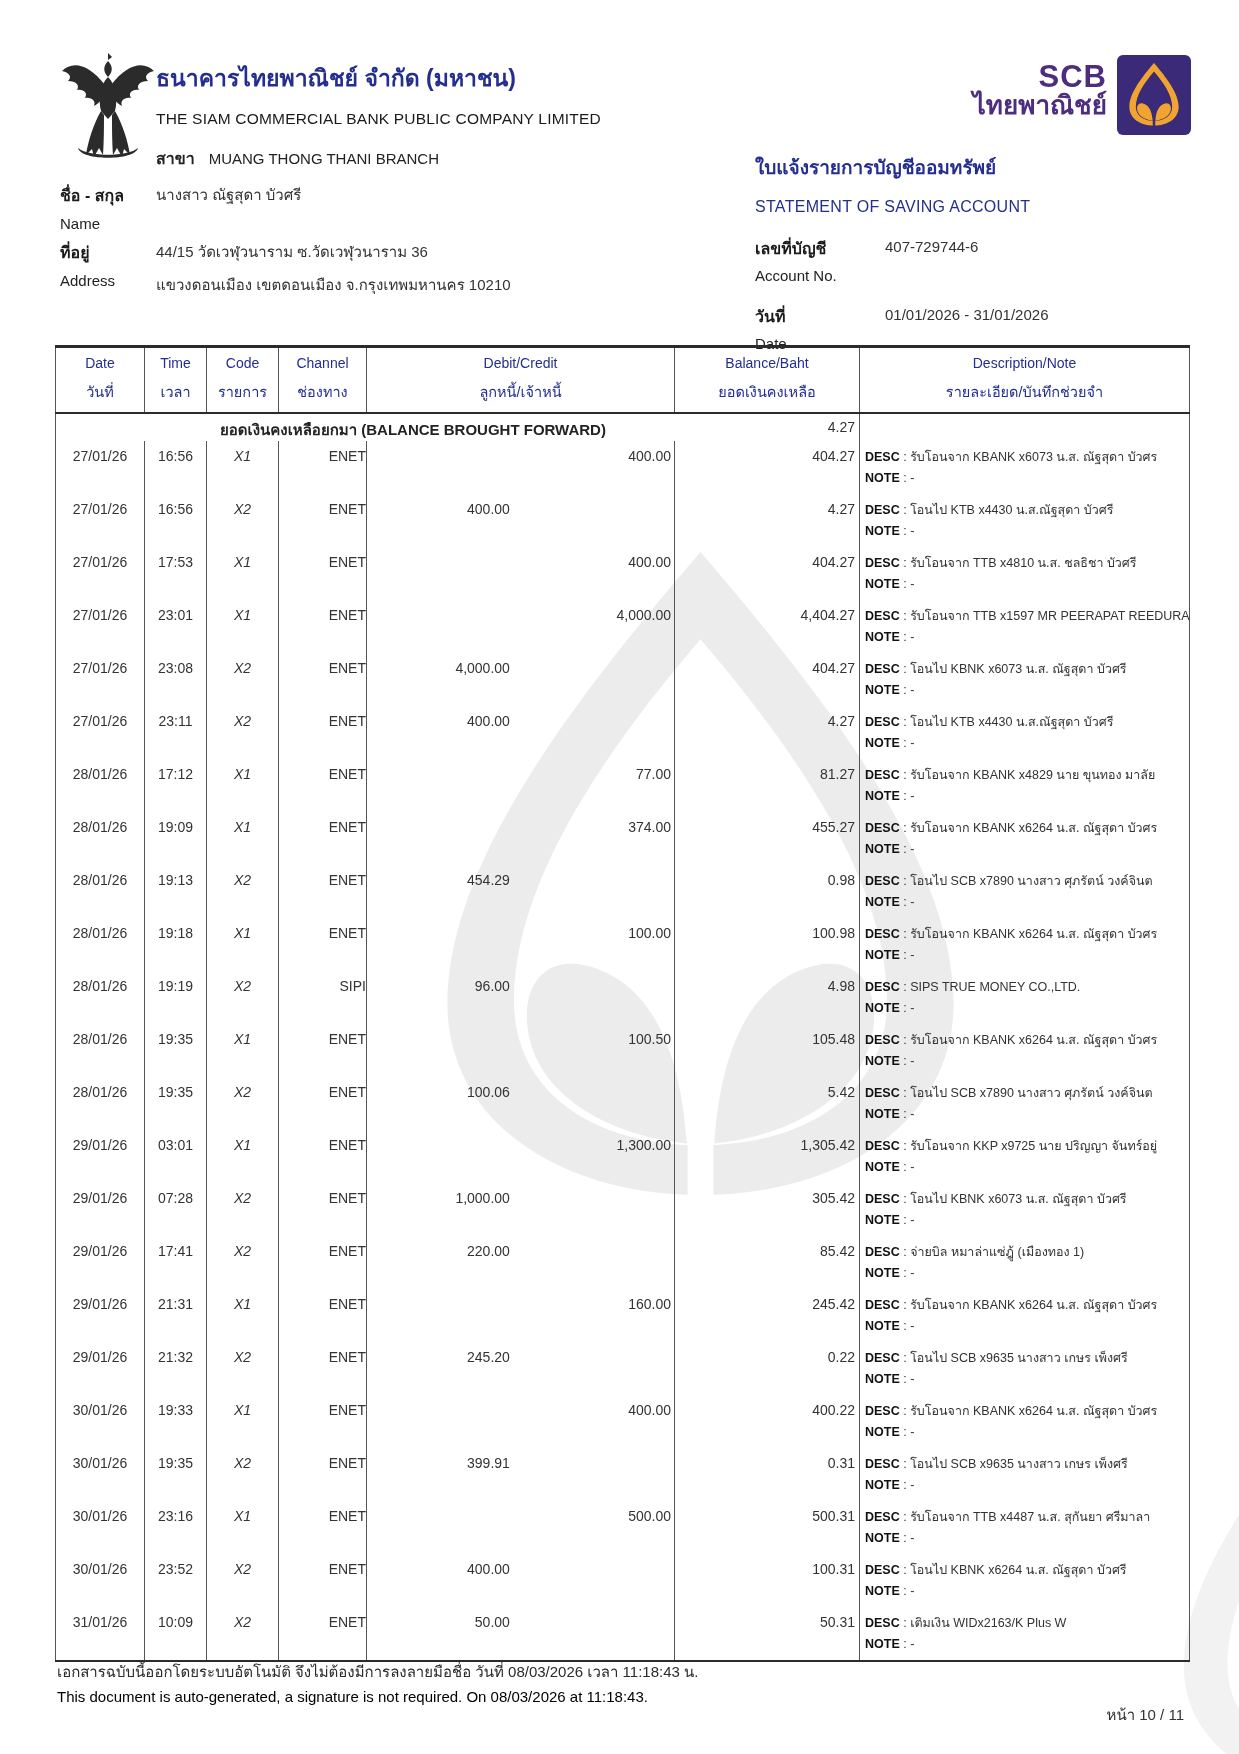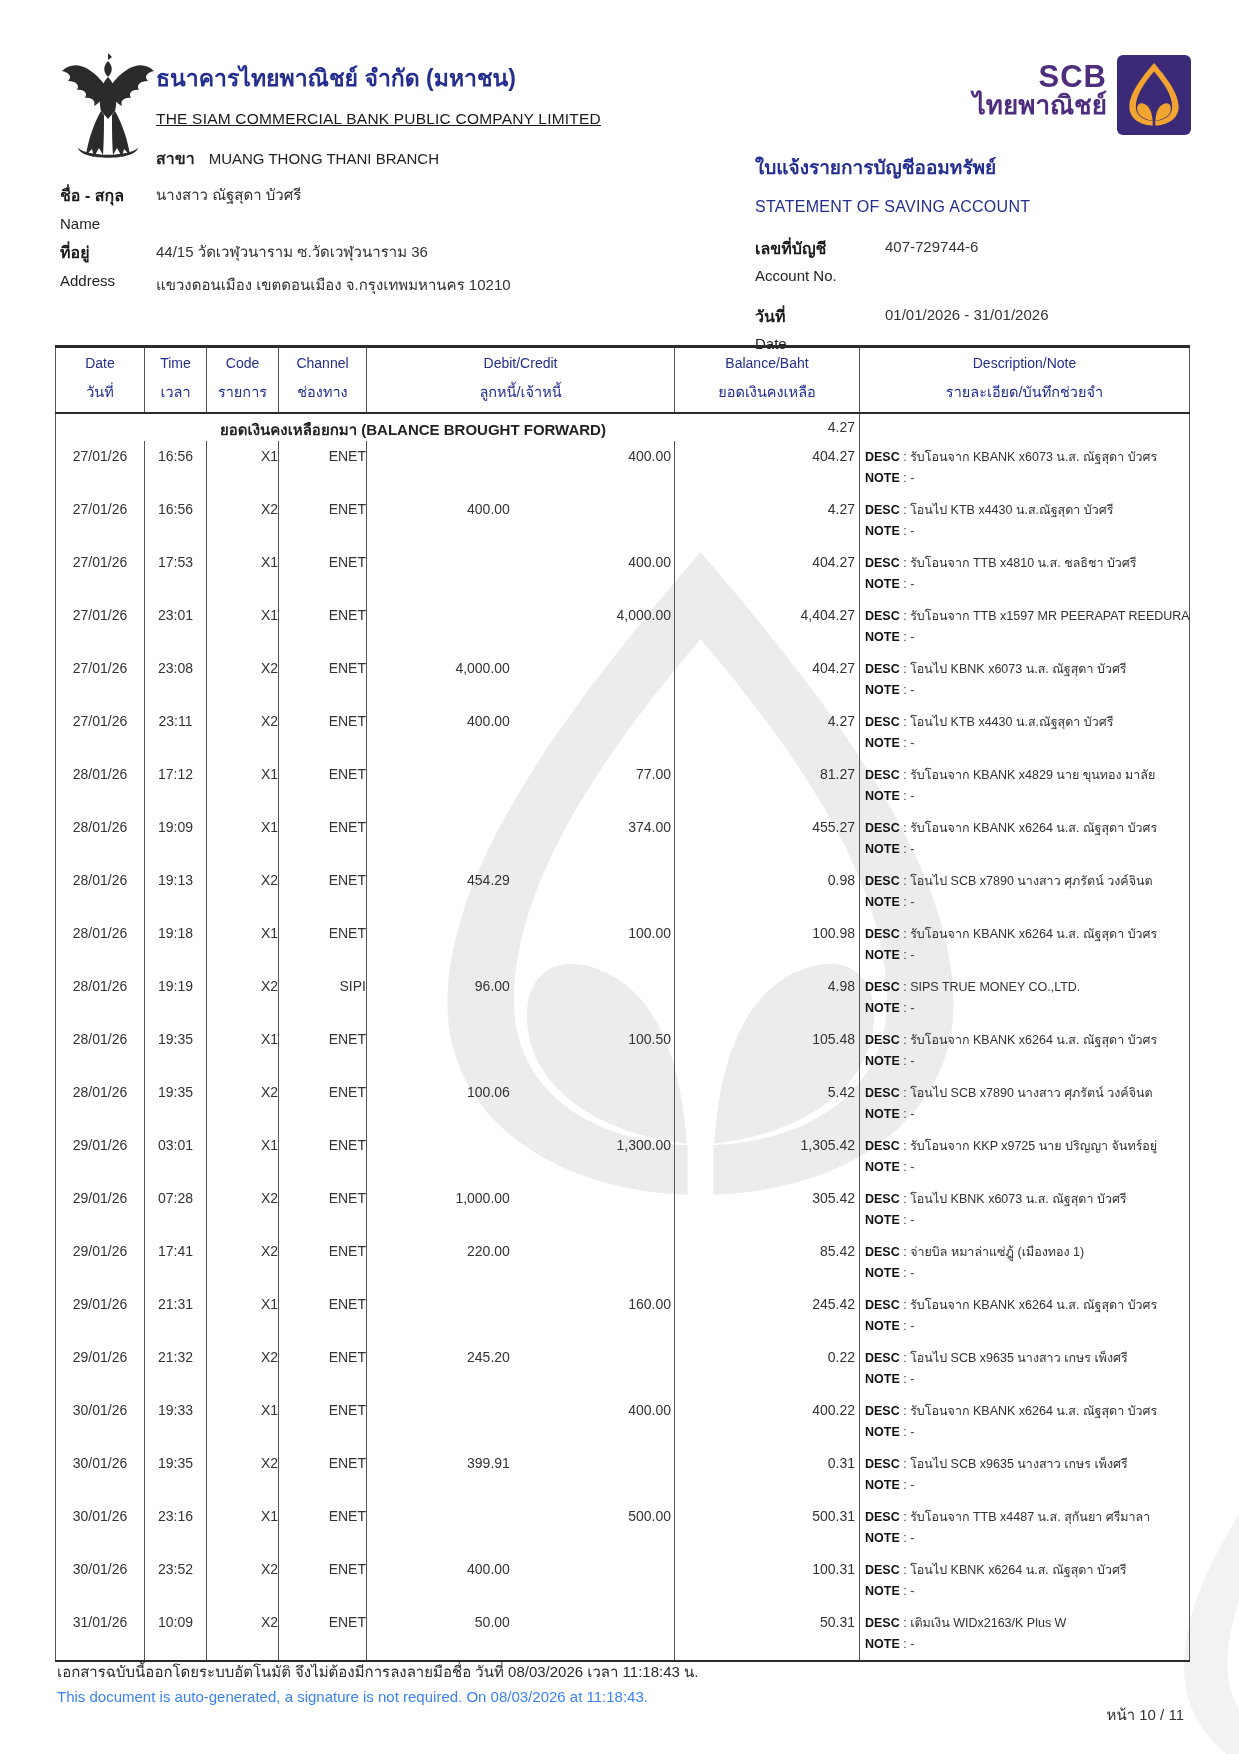--- a/index.html
+++ b/index.html
@@ -6,21 +6,21 @@
   .page{
     position:relative; width:1239px; height:1754px; margin:0 auto;
     background:#fff; overflow:hidden;
     font-family:"Liberation Sans","DejaVu Sans",sans-serif;
     color:#333;
   }
   
   .garuda{position:absolute;left:58px;top:52px;width:100px;height:112px;}
   .bank-block{position:absolute;left:156px;top:60px;}
   .bank-th{font-size:23px;font-weight:bold;color:#232e8f;}
-  .bank-en{font-size:15.5px;color:#1a1a1a;margin-top:14px;letter-spacing:.2px;text-decoration:underline;}
+  .bank-en{font-size:15.5px;color:#1a1a1a;margin-top:14px;letter-spacing:.2px;}
   .branch{margin-top:18px;font-size:15px;color:#222;}
   .branch .lbl{font-weight:bold;margin-right:14px;font-size:16px;}
   .scb-logo{position:absolute;right:48px;top:55px;display:flex;align-items:flex-start;}
   .scb-text{text-align:right;color:#4e2d7e;font-weight:bold;line-height:1.0;margin-right:10px;margin-top:6px;}
   .scb-text .l1{font-size:31px;letter-spacing:1px;}
   .scb-text .l2{font-size:26px;}
   .scb-square{width:74px;height:80px;background:#3a2a78;border-radius:6px;display:flex;align-items:center;justify-content:center;}
   .scb-square svg{width:58px;height:64px;}
 
   .stmt-block{position:absolute;left:755px;top:152px;width:440px;}
@@ -52,32 +52,32 @@
   .h-th{font-size:14.5px;margin-top:9px;}
   .tbody{border-bottom:2px solid #2b2b2b;}
   .bf-row{display:grid;grid-template-columns:620px 185px 330px;height:27px;}
   .bf-label{font-weight:bold;font-size:15px;color:#222;padding:4px 0 0 95px;border-left:1px solid #555;text-align:center;}
   .bf-bal{font-size:14px;text-align:right;padding:5px 4px 0 0;border-right:1px solid #555;}
   .bf-desc{border-right:1px solid #555;}
   .tx-row{height:53px;}
   .tx-row .cell{border-right:1px solid #555;padding-top:7px;font-size:14px;color:#333;overflow:hidden;}
   .tx-row .c-date{border-left:1px solid #555;text-align:center;}
   .tx-row .c-time{text-align:center;}
-  .tx-row .c-code{text-align:right;}
+  .tx-row .c-code{text-align:center;font-style:italic;}
   .tx-row .c-channel{text-align:right;}
   .tx-row .c-amt{display:flex;}
   .tx-row .c-amt .debit{width:47%;text-align:right;}
   .tx-row .c-amt .credit{width:53%;text-align:right;padding-right:3px;}
   .tx-row .c-bal{text-align:right;padding-right:4px;}
   .tx-row .c-desc{padding:6px 2px 0 5px;font-size:12.5px;line-height:21px;white-space:nowrap;}
   .tx-row .c-desc b{color:#111;}
 
   
   .footer-th{position:absolute;left:57px;top:1660px;font-size:15px;color:#2b2b2b;}
-  .footer-en{position:absolute;left:57px;top:1688px;font-size:15px;color:#3b82f6;}
+  .footer-en{position:absolute;left:57px;top:1688px;font-size:15px;color:#000000;}
   .page-no{position:absolute;right:55px;top:1660px;font-size:15px;color:#333;margin-top:43px;}
 </style>
 </head>
 <body>
 
 <div class="page">
 
   <svg class="watermark" viewBox="0 0 600 660">
     <g fill="#ececec" fill-rule="evenodd">
       <path d="M300,0 C420,140 555,310 555,455 C555,575 440,648 300,648 C160,648 45,575 45,455 C45,310 180,140 300,0 Z

